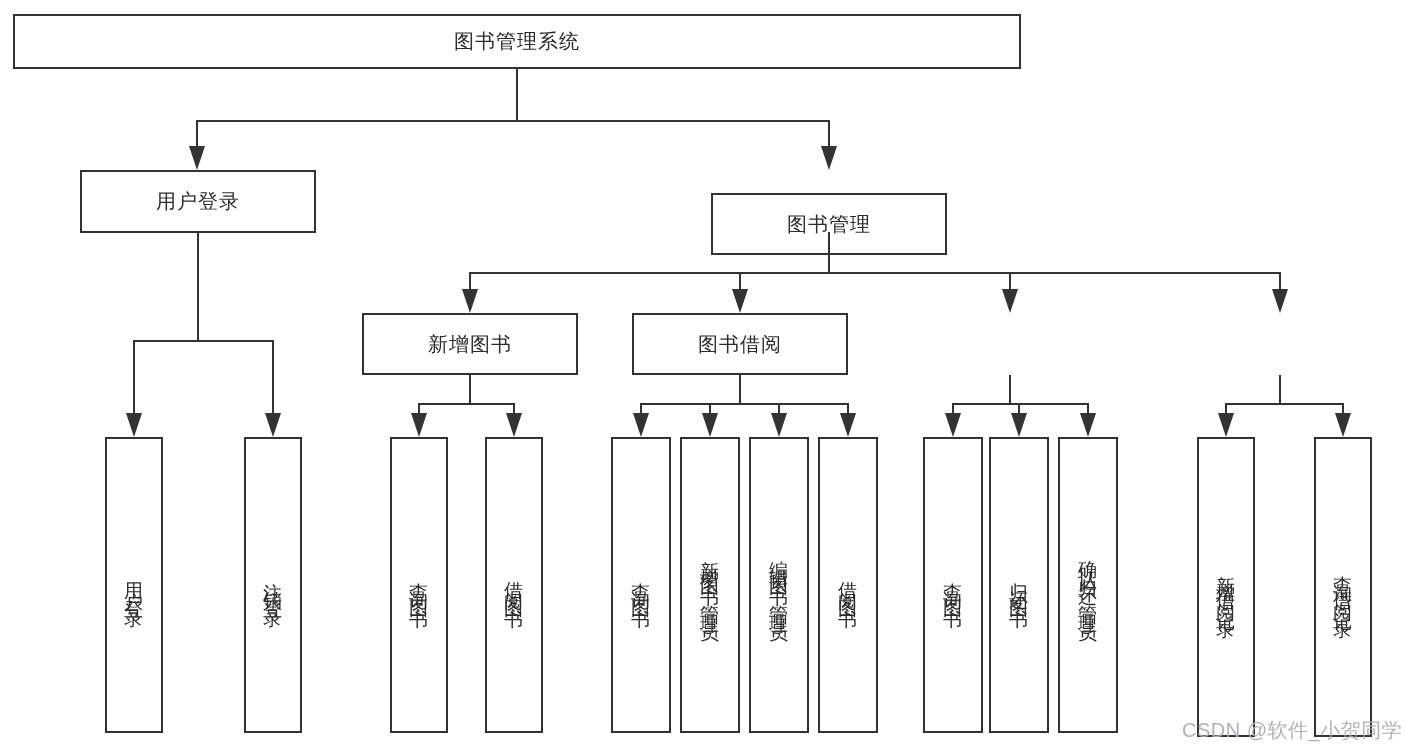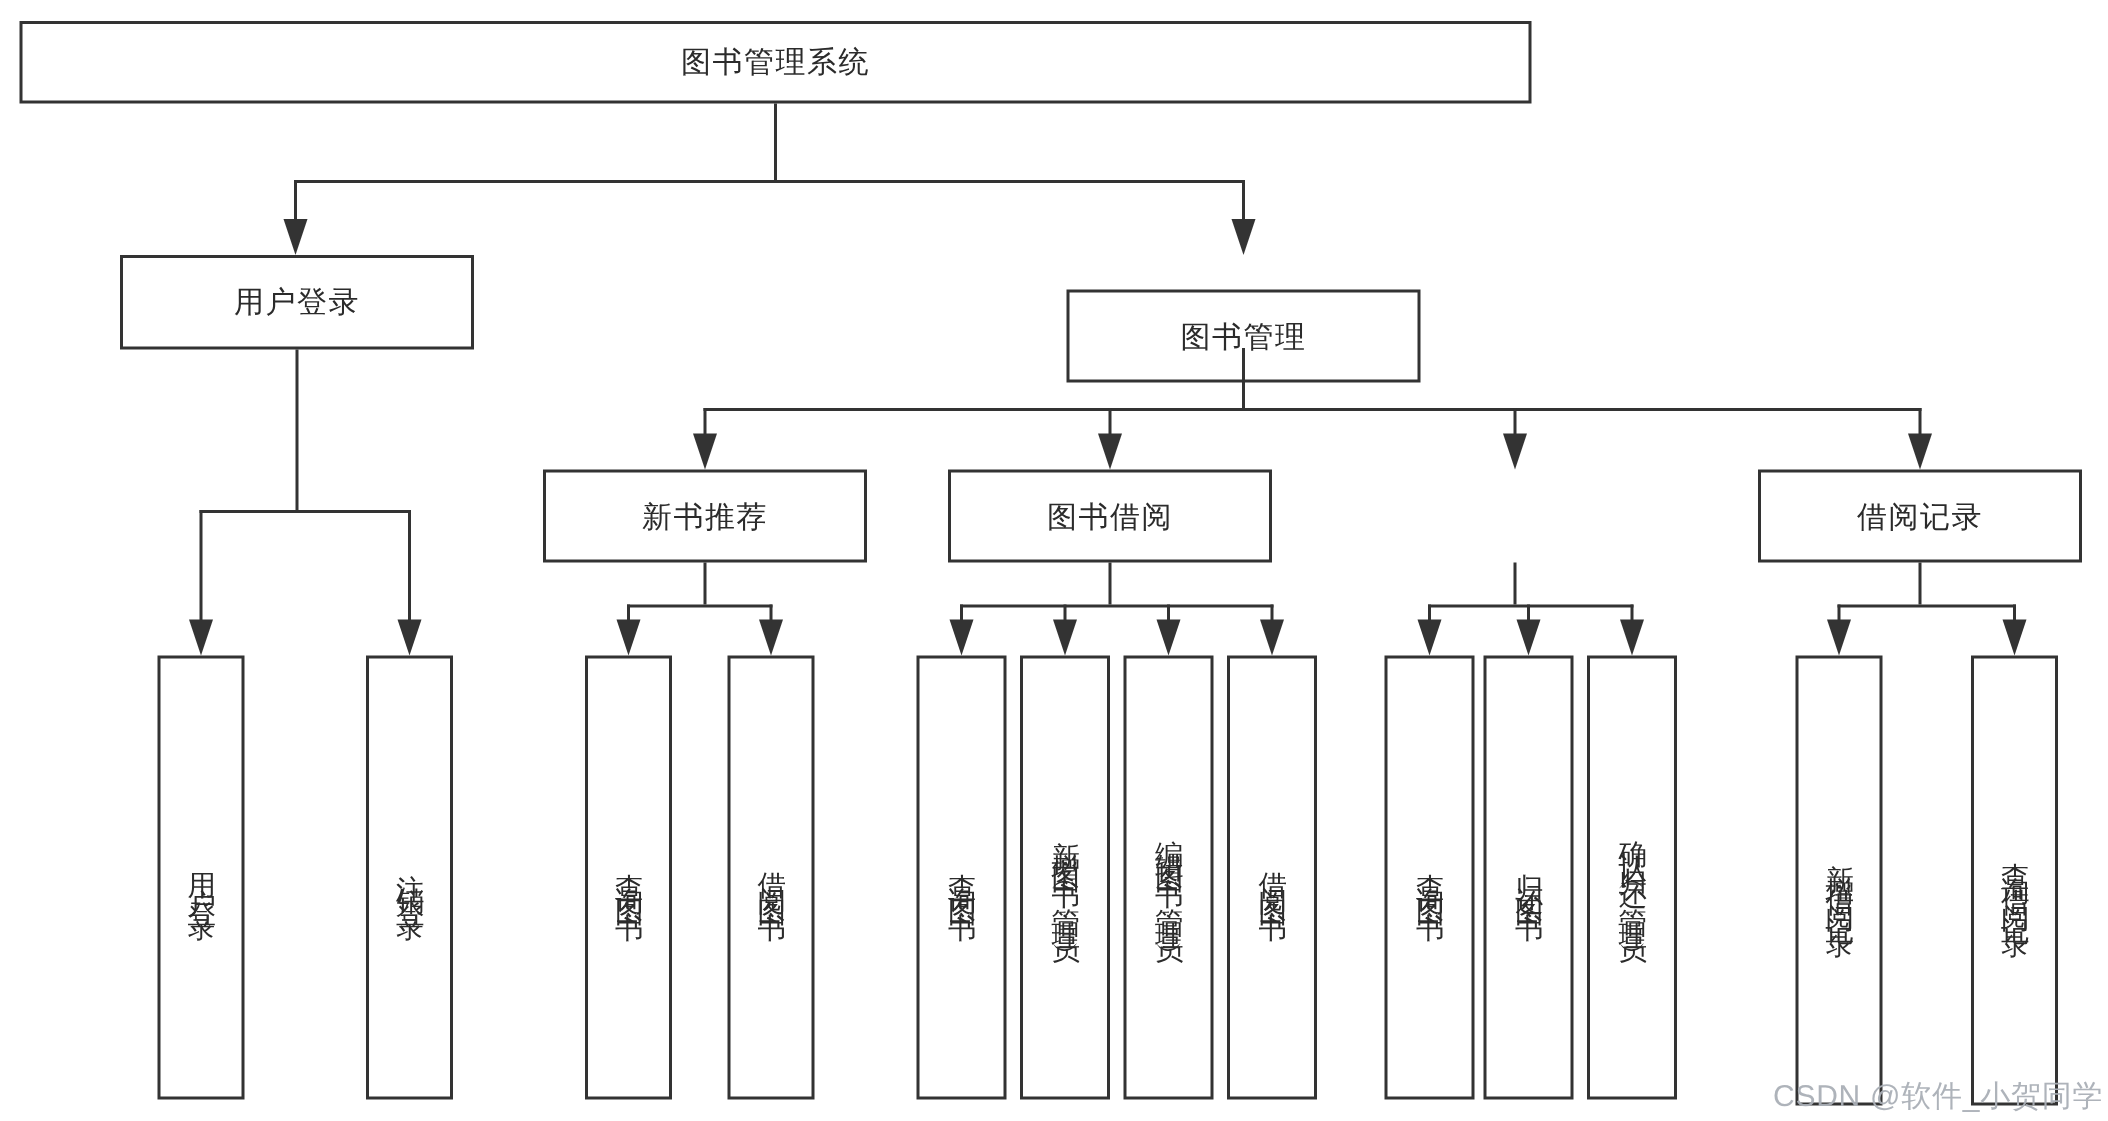--- a/index.html
+++ b/index.html
@@ -65,23 +65,22 @@
 </head>
 <body>
 
 <div id="canvas">
 
   <div class="box" style="left:13px;top:14px;width:1008px;height:55px;">图书管理系统</div>
 
   <div class="box" style="left:80px;top:170px;width:236px;height:63px;">用户登录</div>
   <div class="box" style="left:711px;top:170px;width:236px;height:62px;margin-top:23px;">图书管理</div>
 
-  <div class="box" style="left:362px;top:313px;width:216px;height:62px;">新书推荐</div>
+  <div class="box" style="left:362px;top:313px;width:216px;height:62px;">新增图书</div>
   <div class="box" style="left:632px;top:313px;width:216px;height:62px;text-align:right;">图书借阅</div>
-  <div class="box" style="left:1172px;top:313px;width:216px;height:62px;">借阅记录</div>
 
   <div class="leaf" style="left:105px;top:437px;width:58px;height:296px;">
     <span>用户登录</span>
   </div>
   <div class="leaf" style="left:244px;top:437px;width:58px;height:296px;">
     <span>注销登录</span>
   </div>
 
   <div class="leaf" style="left:390px;top:437px;width:58px;height:296px;">
     <span>查询图书</span>

